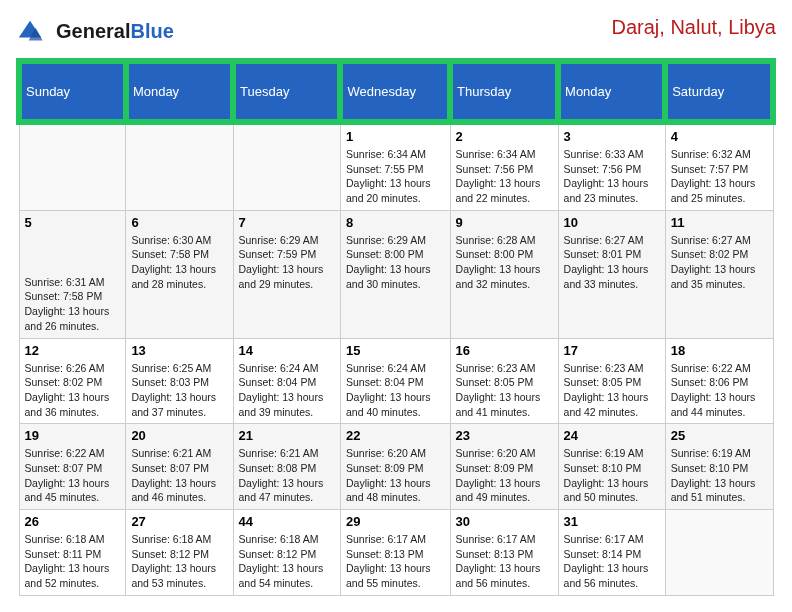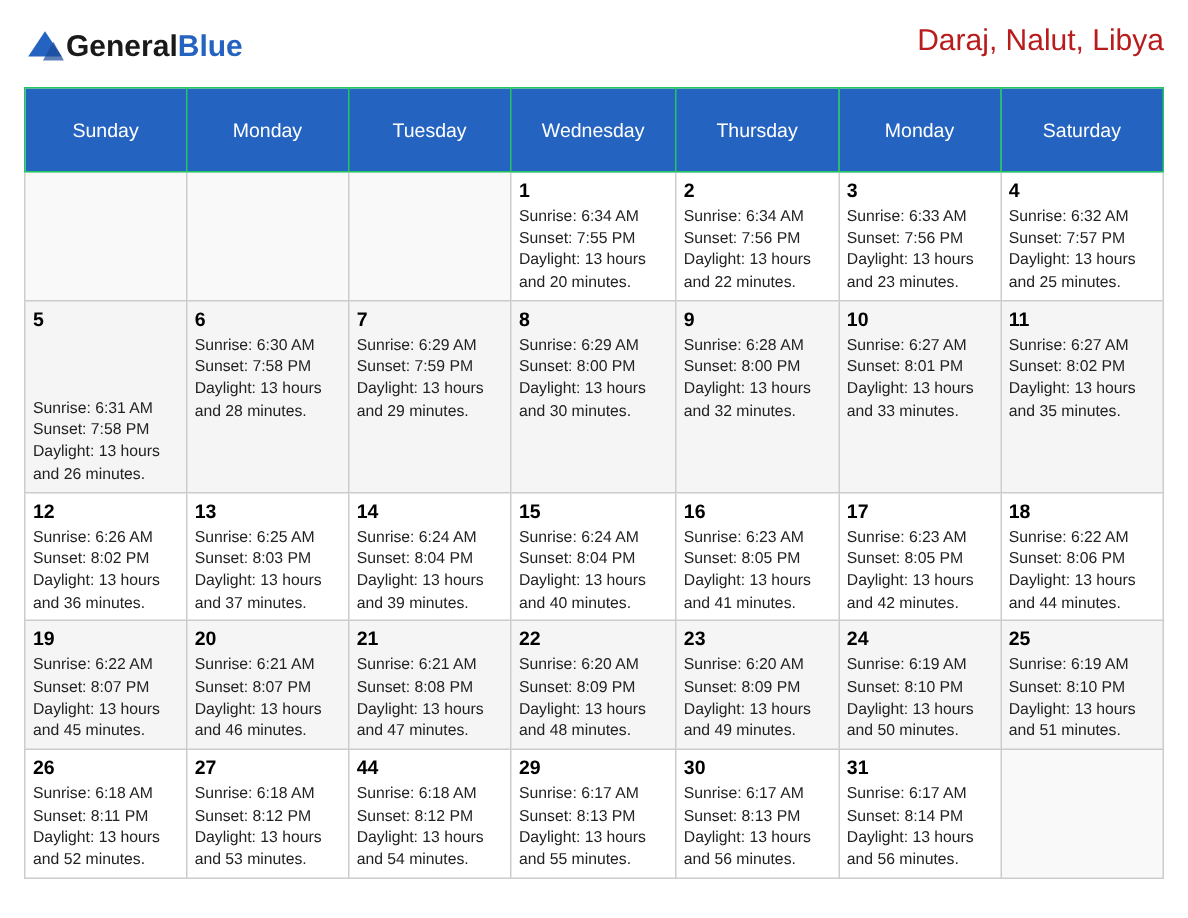--- a/index.html
+++ b/index.html
@@ -12,21 +12,21 @@
     }
     .header {
       display: flex;
       justify-content: space-between;
       align-items: flex-start;
       margin-bottom: 12px;
     }
     .logo {
       display: flex;
       align-items: center;
-      gap: 0;
+      gap: 12px;
     }
     .logo-icon {
       width: 28px;
       height: 28px;
       margin-top: 2px;
     }
     .title-block {
       text-align: right;
     }
     .main-title {
@@ -42,24 +42,24 @@
       width: 100%;
       border-collapse: collapse;
       font-size: 11px;
     }
     thead tr {
       background-color: #2563c0;
       color: #fff;
     }
     thead th {
       padding: 20px 4px;
-      text-align: center;
+      text-align: left;
       font-size: 13px;
       font-weight: normal;
-      border: 1px solid #22c55e;
+      border: 6px solid #22c55e;
     }
     tbody td {
       border: 1px solid #ccc;
       vertical-align: top;
       padding: 4px 5px;
       width: 113px;
       min-height: 80px;
     }
     tbody tr:nth-child(odd) {
       background-color: #fff;

